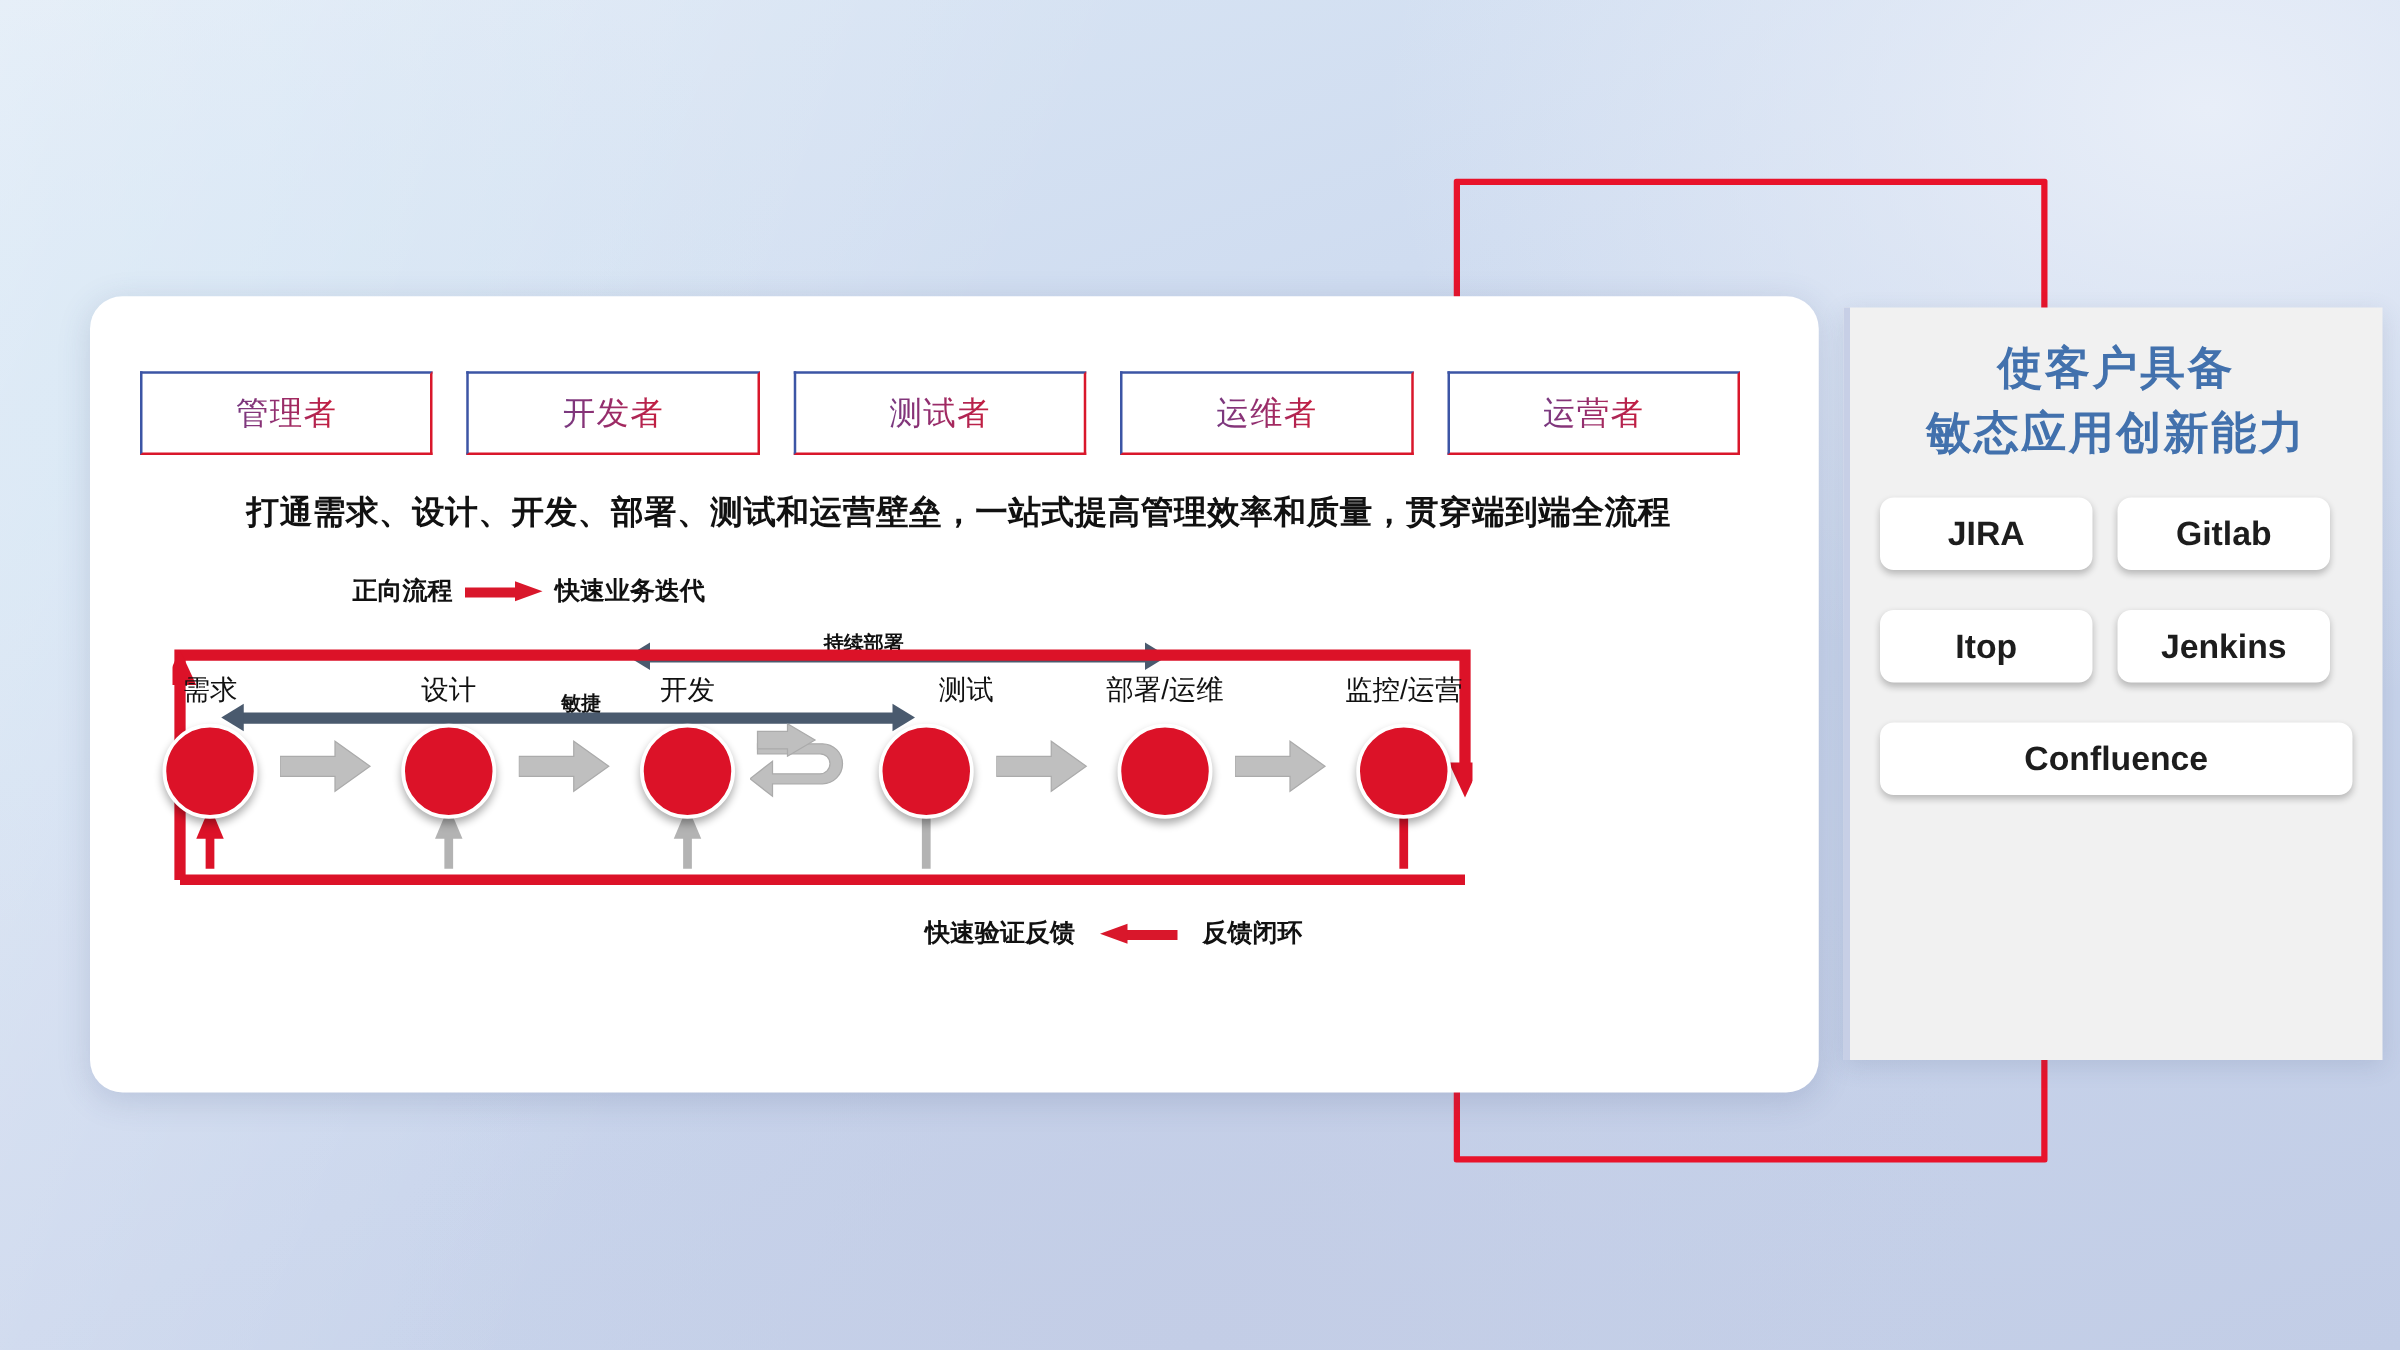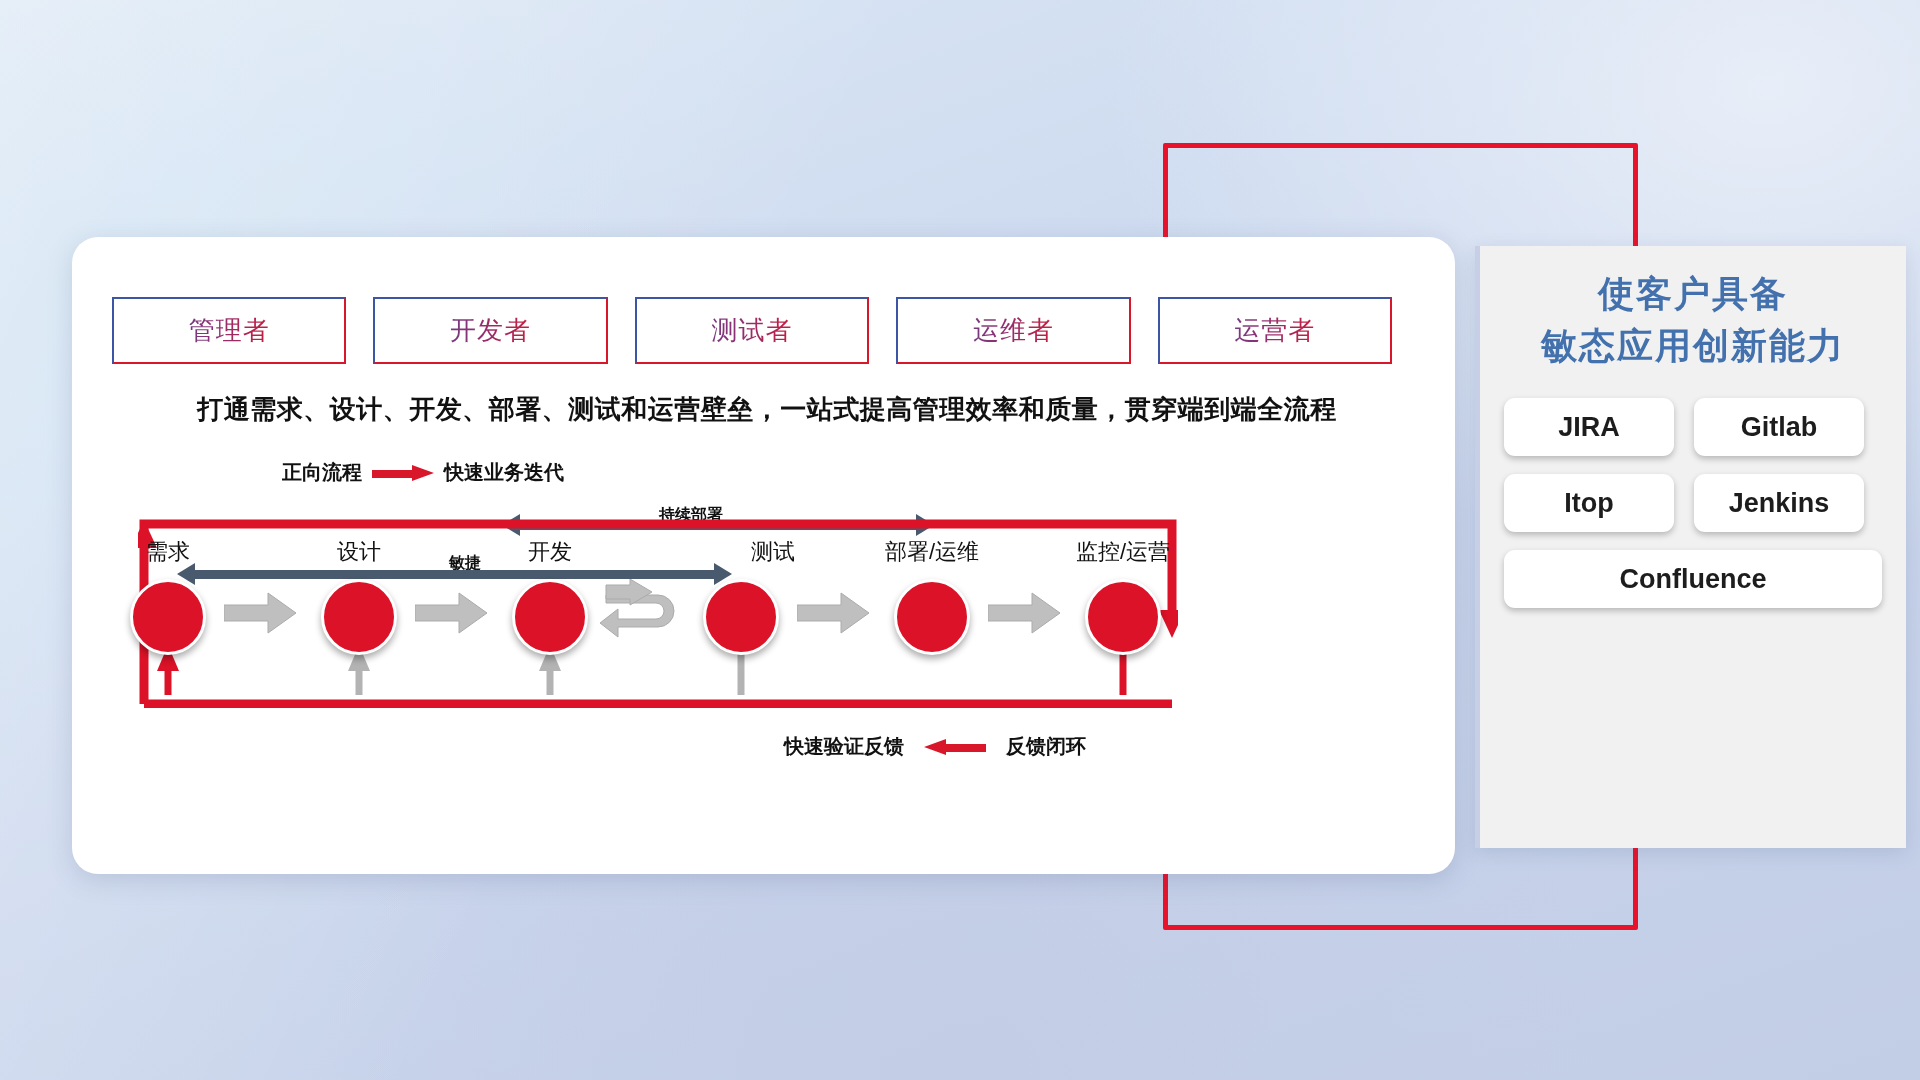--- a/index.html
+++ b/index.html
@@ -59,21 +59,21 @@
     white-space:nowrap;
   }
 
   
   .legend-fwd{
     position:absolute;left:210px;top:222px;
     display:flex;align-items:center;gap:10px;
     font-size:20px;font-weight:700;color:#111;
   }
   .legend-fb{
-    position:absolute;left:712px;top:496px;
+    position:absolute;left:668px;top:496px;
     display:flex;align-items:center;gap:20px;
     font-size:20px;font-weight:700;color:#111;
   }
   .arr-r,.arr-l{position:relative;width:62px;height:14px;flex:0 0 auto;}
   .arr-r:before{content:"";position:absolute;left:0;top:4px;width:42px;height:8px;background:#d9172b;}
   .arr-r:after{content:"";position:absolute;left:40px;top:-1px;
     border-left:22px solid #d9172b;border-top:8px solid transparent;border-bottom:8px solid transparent;}
   .arr-l:before{content:"";position:absolute;right:0;top:4px;width:42px;height:8px;background:#d9172b;}
   .arr-l:after{content:"";position:absolute;right:40px;top:-1px;
     border-right:22px solid #d9172b;border-top:8px solid transparent;border-bottom:8px solid transparent;}
@@ -103,21 +103,21 @@
   .panel{
     position:absolute;left:1455px;top:246px;width:426px;height:602px;
     background:#f1f1f1;border-left:5px solid #c7cfe6;
     box-shadow:0 5px 18px rgba(60,80,120,.15);
     margin-left:20px;
   }
   .panel-title{
     text-align:center;color:#4271ad;font-size:36px;font-weight:700;
     letter-spacing:2px;line-height:1.45;padding-top:22px;
   }
-  .chips{display:flex;flex-wrap:wrap;gap:18px 20px;padding:26px 24px 0 24px;}
+  .chips{display:flex;flex-wrap:wrap;gap:32px 20px;padding:26px 24px 0 24px;}
   .chip{
     background:#fff;border-radius:11px;height:58px;
     display:flex;align-items:center;justify-content:center;
     font-size:27px;font-weight:700;color:#1d1d1d;
     box-shadow:0 3px 6px rgba(0,0,0,.24);
   }
   .chip.half{width:170px;}
   .chip.full{width:100%;}
 </style>
 </head>

